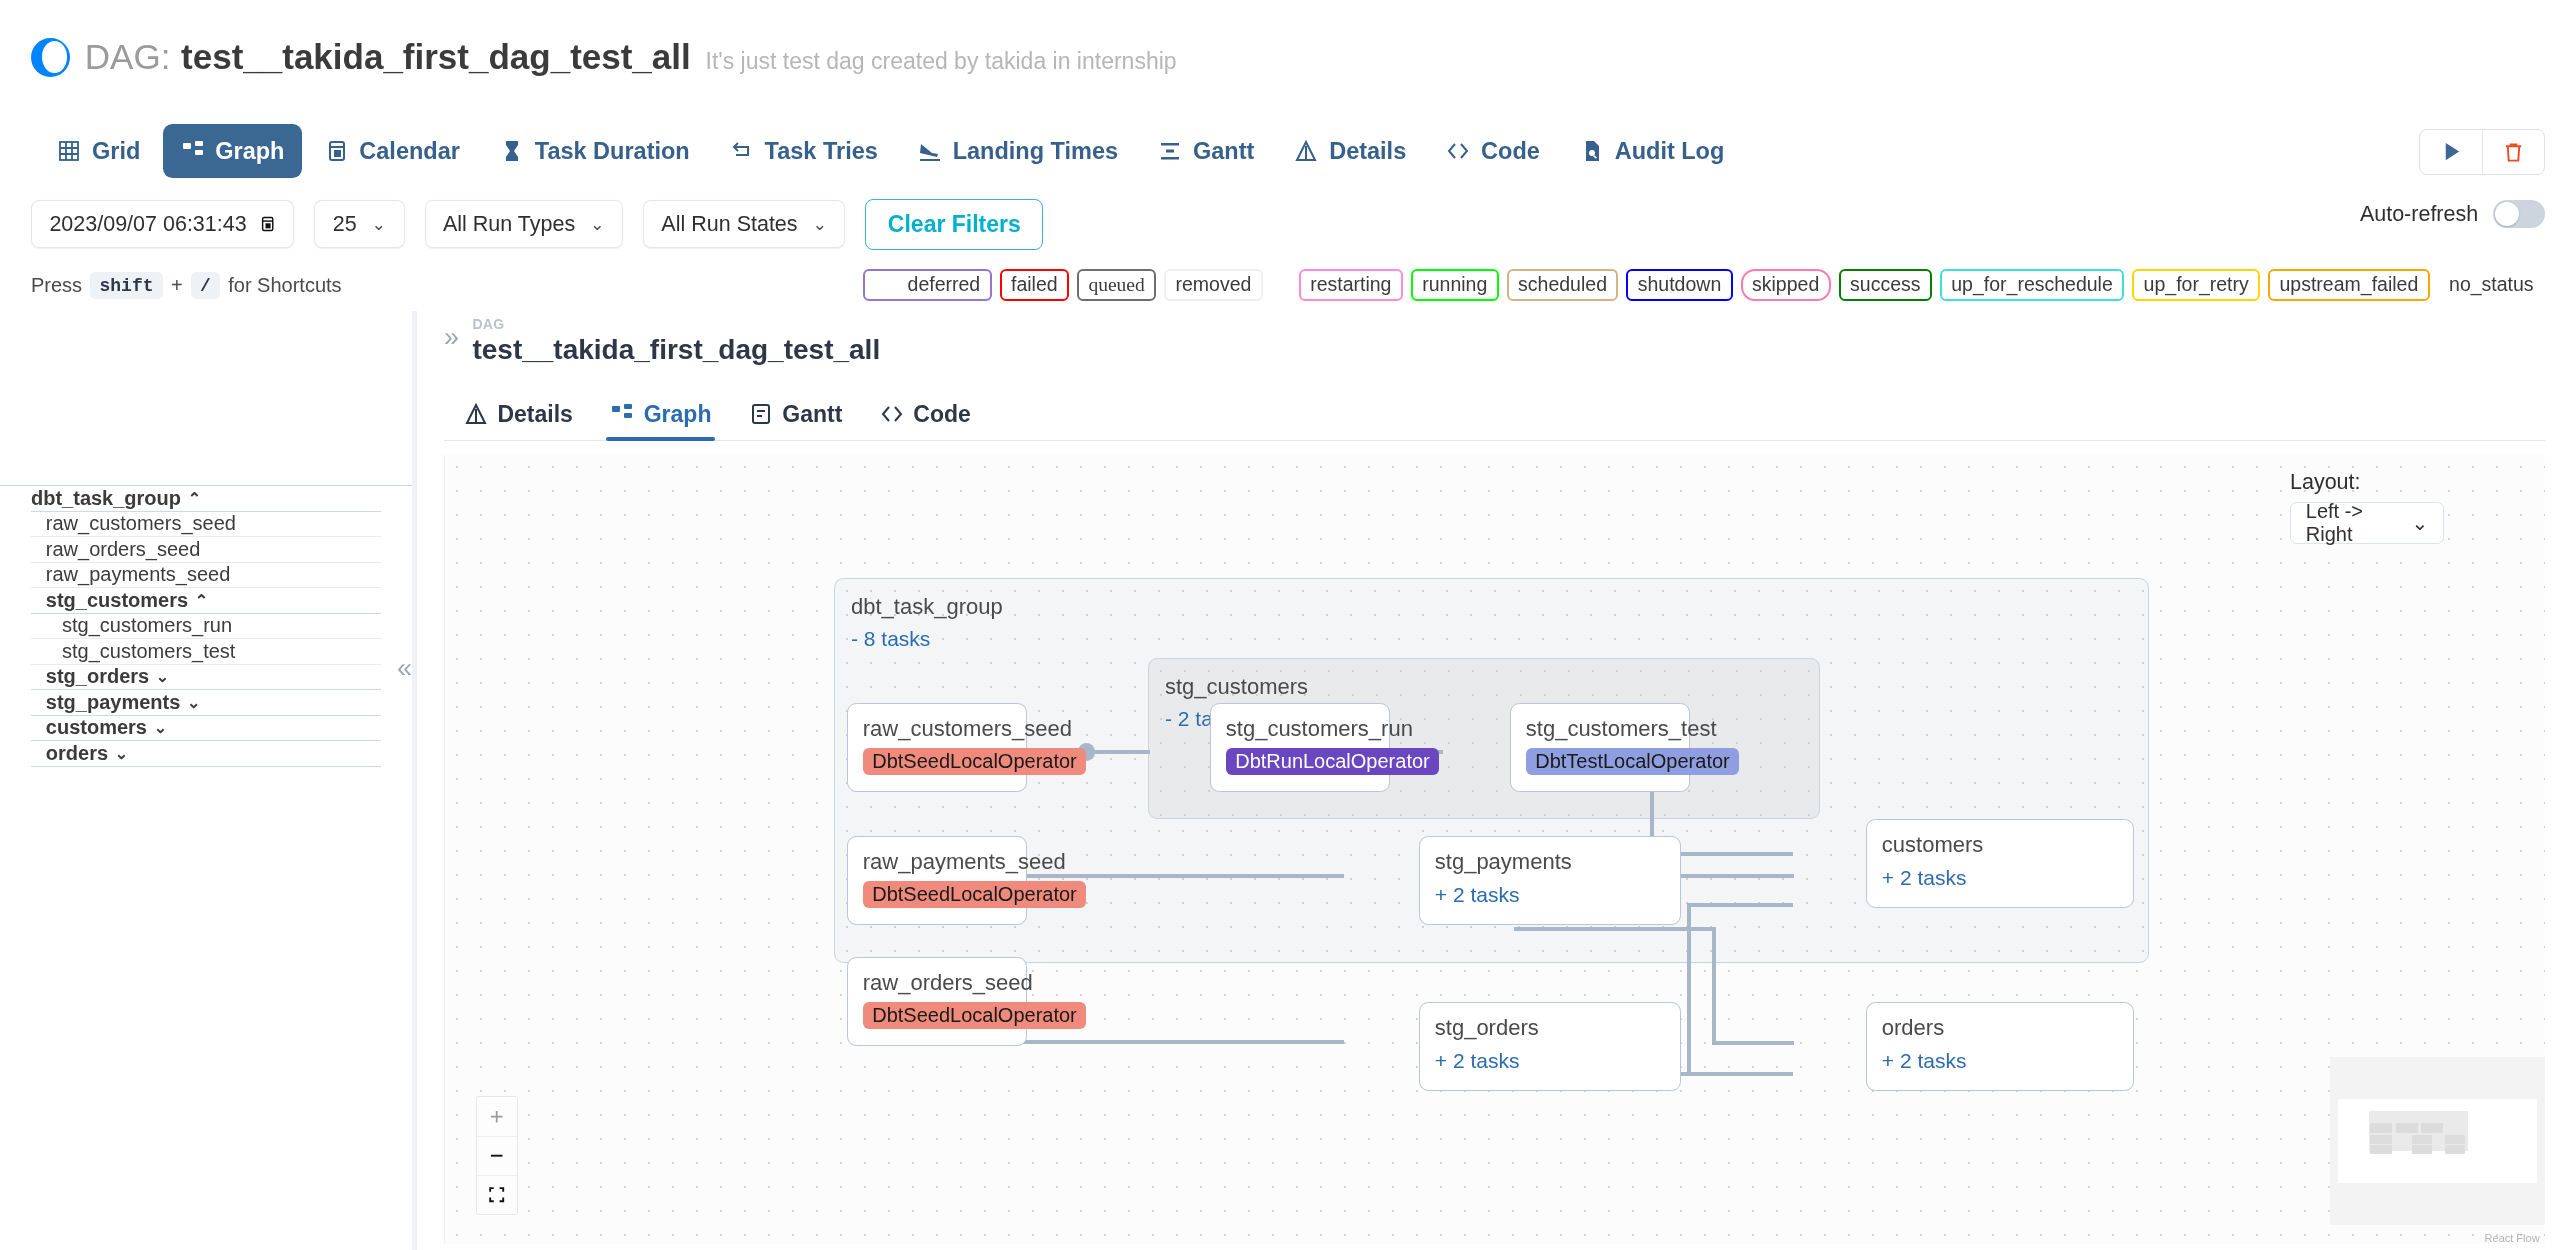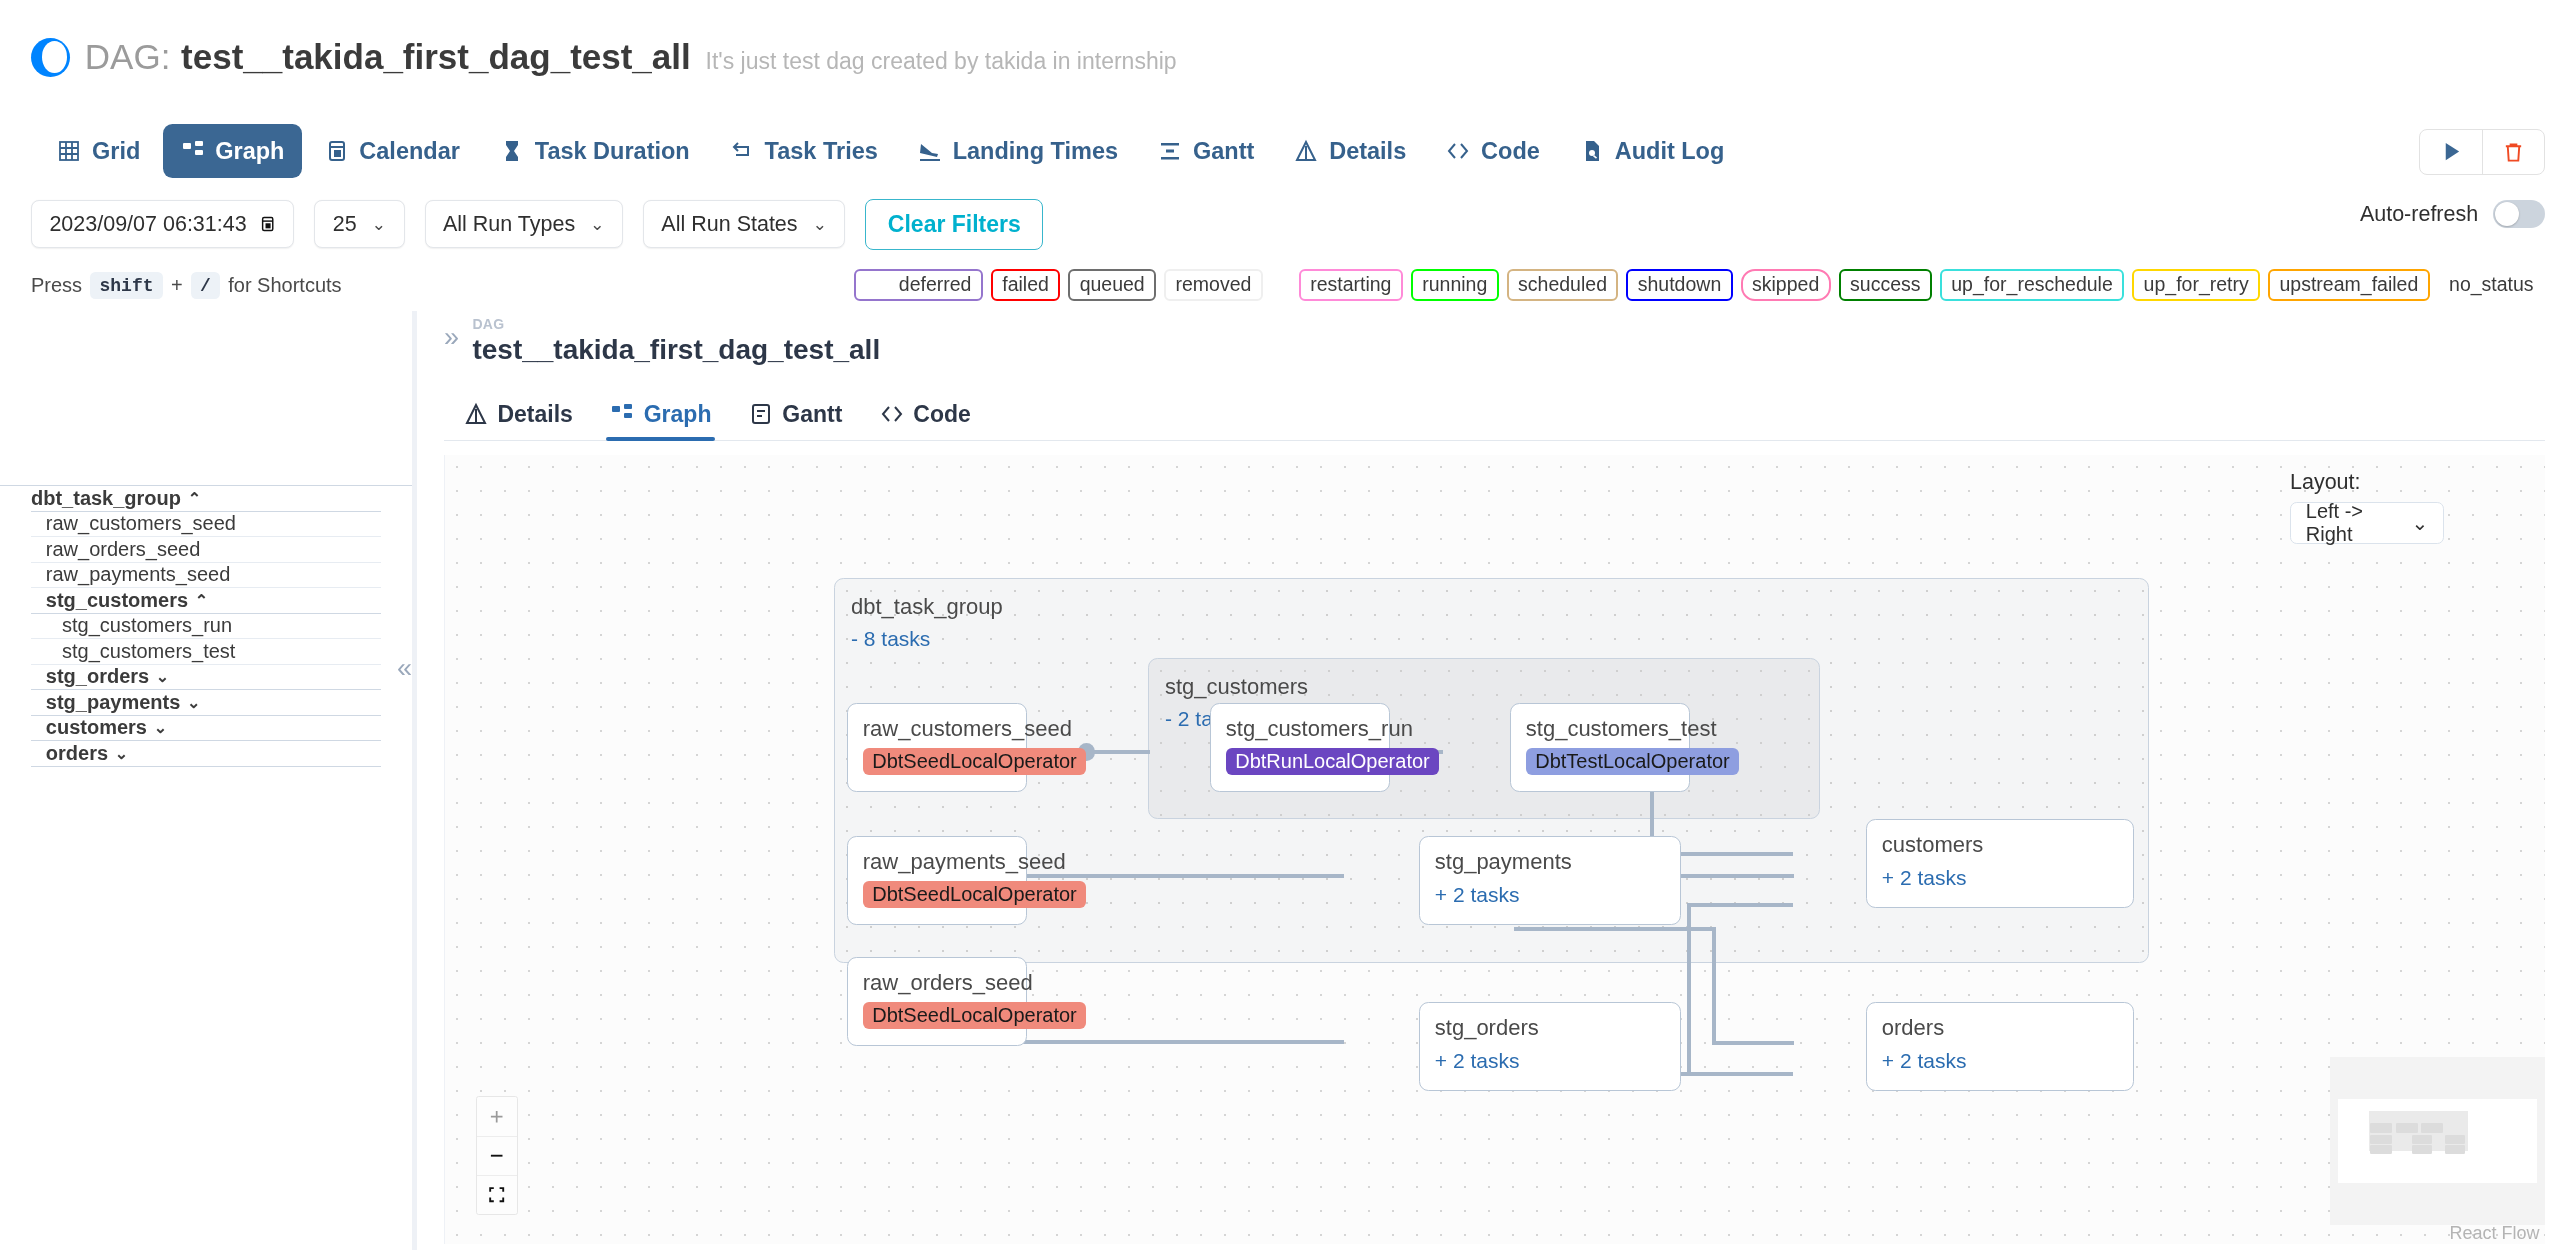--- a/index.html
+++ b/index.html
@@ -243,21 +243,21 @@
     width: 215px; height: 168px; background: #f3f3f3;
   }
   .minimap-view {
     position: absolute; left: 8px; top: 42px;
     width: 199px; height: 84px; background: #fff;
   }
   .mm-grp { position: absolute; background: #eaeaea; }
   .mm-node { position: absolute; background: #dcdcdc; border-radius: 1.3px; }
   .rf-credit {
     position: absolute; right: 5.4px; bottom: 0;
-    font-size: 18px; color: #b4b4b4;
+    font-size: 11px; color: #b4b4b4;
   }
 </style>
 </head>
 <body>
 
 <div class="header">
   <div class="dag-toggle"></div>
   <span class="dag-label">DAG:</span>
   <span class="dag-title">test__takida_first_dag_test_all</span>
   <span class="dag-desc">It's just test dag created by takida in internship</span>
@@ -399,21 +399,21 @@
   <div class="shortcut">
     <span>Press</span>
     <span class="keycap">shift</span>
     <span>+</span>
     <span class="keycap">/</span>
     <span>for Shortcuts</span>
   </div>
   <div class="legend" id="legend-host">
       <div class="badge" style="border-color: rgb(149, 117, 205); padding-left: 43px;">deferred</div>
       <div class="badge" style="border-color: rgb(255, 0, 0);">failed</div>
-      <div class="badge" style="border-color: rgb(110, 110, 110);">queued</div>
+      <div class="badge" style="border-color: rgb(110, 110, 110); font-family: Liberation Serif, serif;">queued</div>
       <div class="badge" style="border-color: rgb(239, 239, 239);">removed</div>
       <div class="badge" style="border-color: rgb(255, 138, 216); margin-left: 28px;">restarting</div>
       <div class="badge" style="border-color: rgb(0, 255, 0);">running</div>
       <div class="badge" style="border-color: rgb(212, 180, 130);">scheduled</div>
       <div class="badge" style="border-color: rgb(0, 0, 255);">shutdown</div>
       <div class="badge" style="border-color: rgb(255, 122, 179); border-radius: 14px;">skipped</div>
       <div class="badge" style="border-color: rgb(0, 128, 0);">success</div>
       <div class="badge" style="border-color: rgb(58, 224, 220);">up_for_reschedule</div>
       <div class="badge" style="border-color: rgb(255, 215, 0);">up_for_retry</div>
       <div class="badge" style="border-color: rgb(255, 165, 0);">upstream_failed</div>

